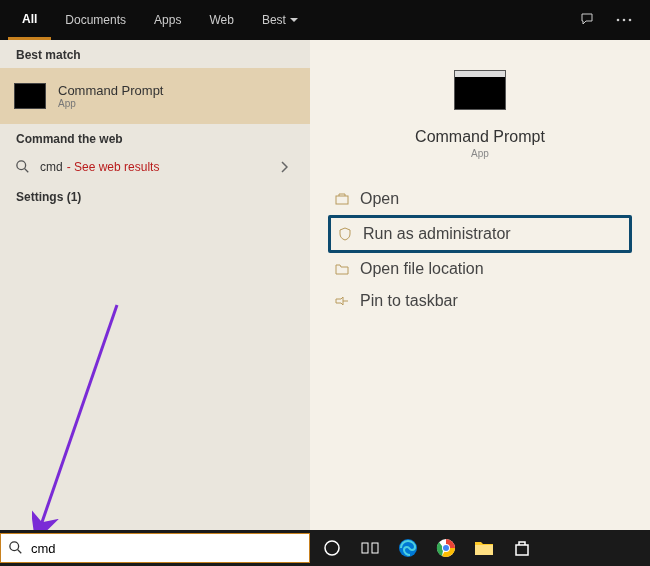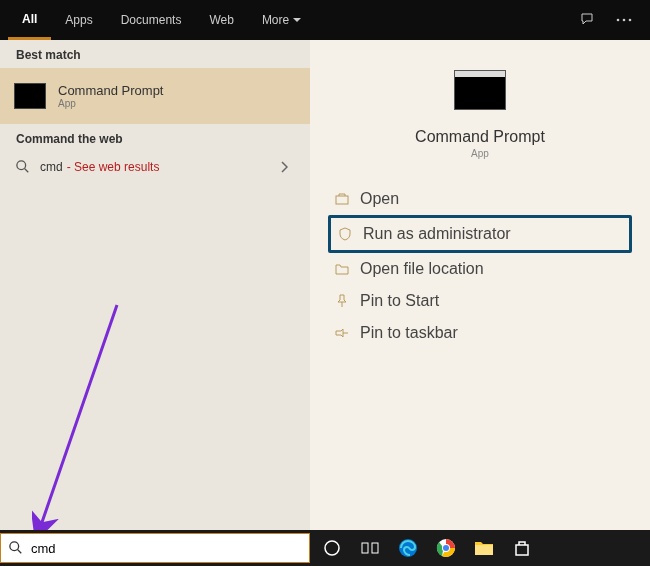--- a/index.html
+++ b/index.html
@@ -138,25 +138,25 @@
     }
     
     svg { display: block; }
     .cursor-caret { border-right: 1px solid #333; }
   </style>
 </head>
 <body>
 
 <div class="top-tabs">
   <div class="tab active">All</div>
+  <div class="tab">Documents</div>
   <div class="tab">Apps</div>
-  <div class="tab">Documents</div>
   <div class="tab">Web</div>
   <div class="tab">
-    <span>More</span>
+    <span>Best</span>
     <span class="chevron-down"></span>
   </div>
   <div class="spacer"></div>
   <div class="icon-btn">
     <svg width="16" height="16" viewBox="0 0 16 16">
         <path d="M2 2h10v7H6l-3 3V9H2z" fill="none" stroke="#ccc" stroke-width="1"></path>
       </svg>
   </div>
   <div class="icon-btn">
     <svg width="16" height="4" viewBox="0 0 16 4">
@@ -185,20 +185,21 @@
           <line x1="10" y1="10" x2="14" y2="14" stroke="#555" stroke-width="1.5"></line>
         </svg>
       <span class="query">cmd</span>
       <span class="hint">- See web results</span>
       <span class="chev-right">
         <svg width="8" height="12" viewBox="0 0 8 12">
             <path d="M2 1l5 5-5 5" fill="none" stroke="#666" stroke-width="1.5"></path>
           </svg>
       </span>
     </div>
+    <div class="section-header">Settings (1)</div>
   </div>
 
   <div class="right-panel">
     <div class="app-tile">
       <div class="titlebar"></div>
     </div>
     <div class="app-title">Command Prompt</div>
     <div class="app-sub">App</div>
 
     <div class="actions">
@@ -222,28 +223,20 @@
       <div class="action">
         <span class="aicon">
           <svg width="14" height="12" viewBox="0 0 14 12">
               <path d="M1 2h4l1 2h7v7H1z" fill="none" stroke="#b89a5c"></path>
             </svg>
         </span>
         <span>Open file location</span>
       </div>
       <div class="action">
         <span class="aicon">
-          <svg width="12" height="14" viewBox="0 0 12 14">
-              <path d="M4 1h4v5l2 2H2l2-2zM6 8v5" fill="none" stroke="#b89a5c"></path>
-            </svg>
-        </span>
-        <span>Pin to Start</span>
-      </div>
-      <div class="action">
-        <span class="aicon">
           <svg width="14" height="12" viewBox="0 0 14 12">
               <path d="M1 4h5l2-2v8l-2-2H1zM8 6h5" fill="none" stroke="#b89a5c"></path>
             </svg>
         </span>
         <span>Pin to taskbar</span>
       </div>
     </div>
   </div>
 </div>
 

